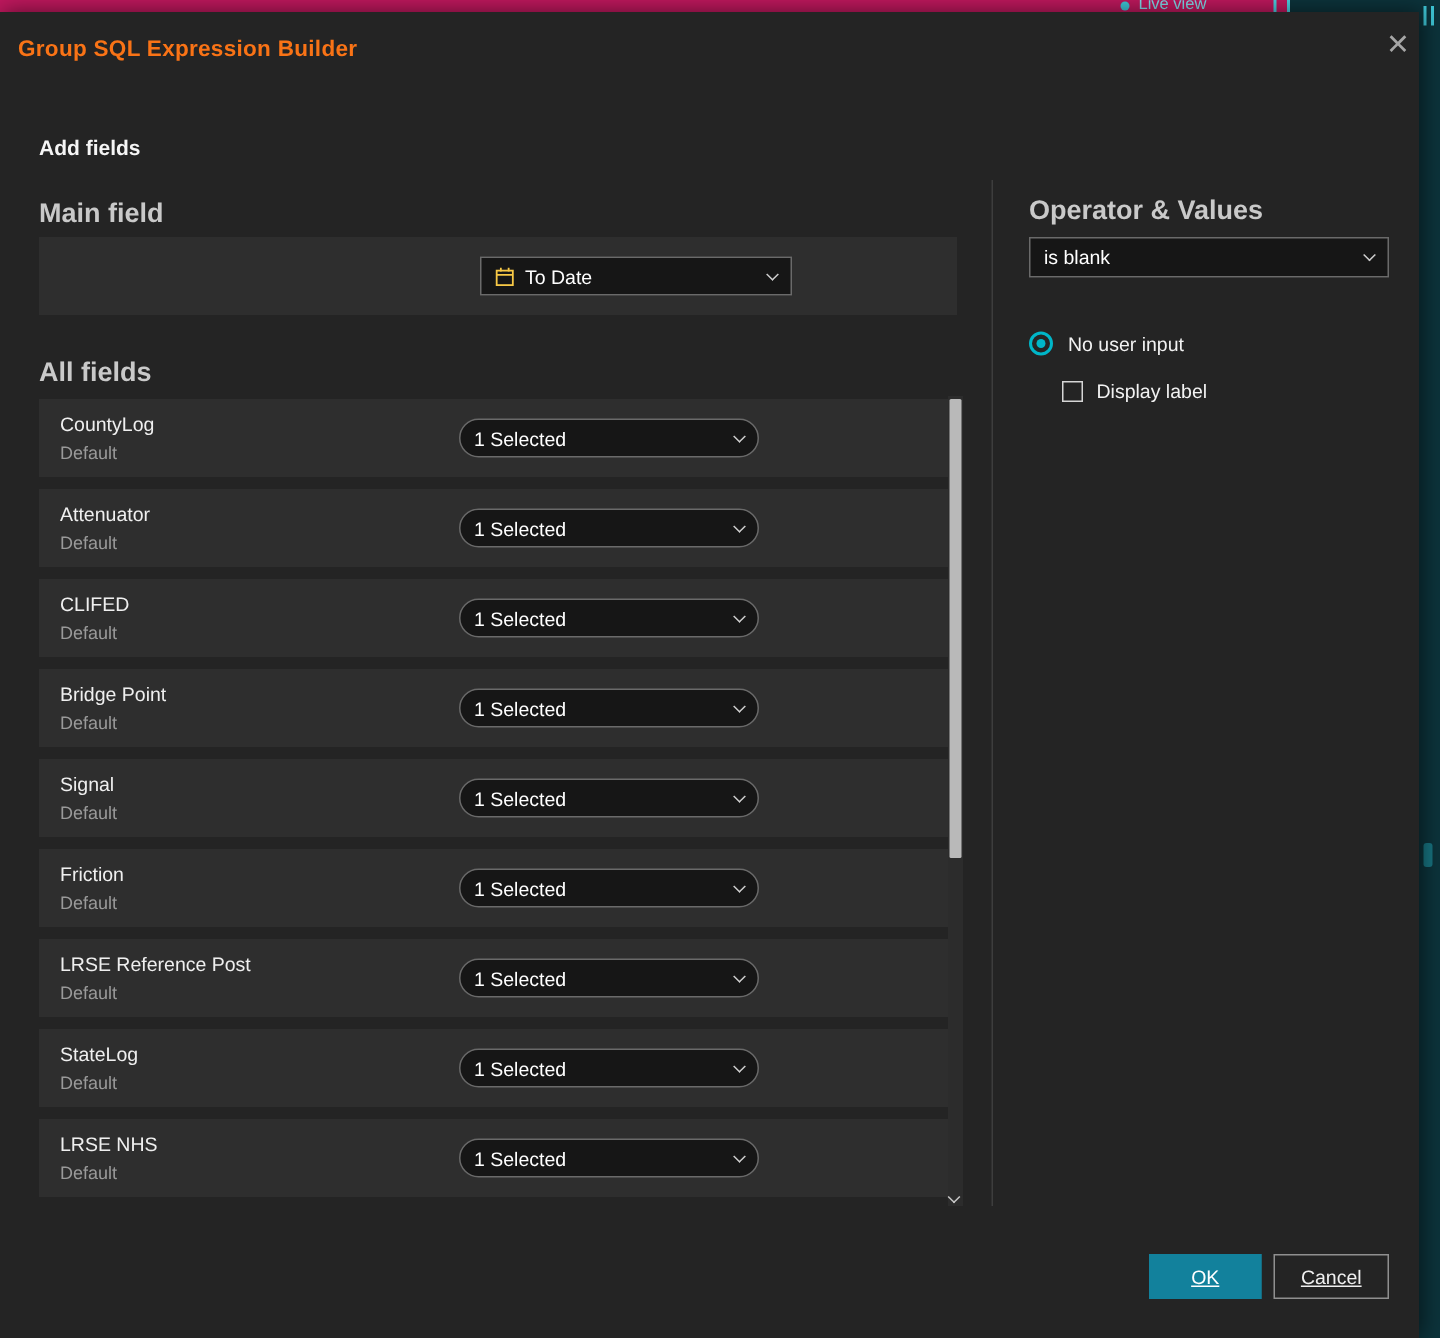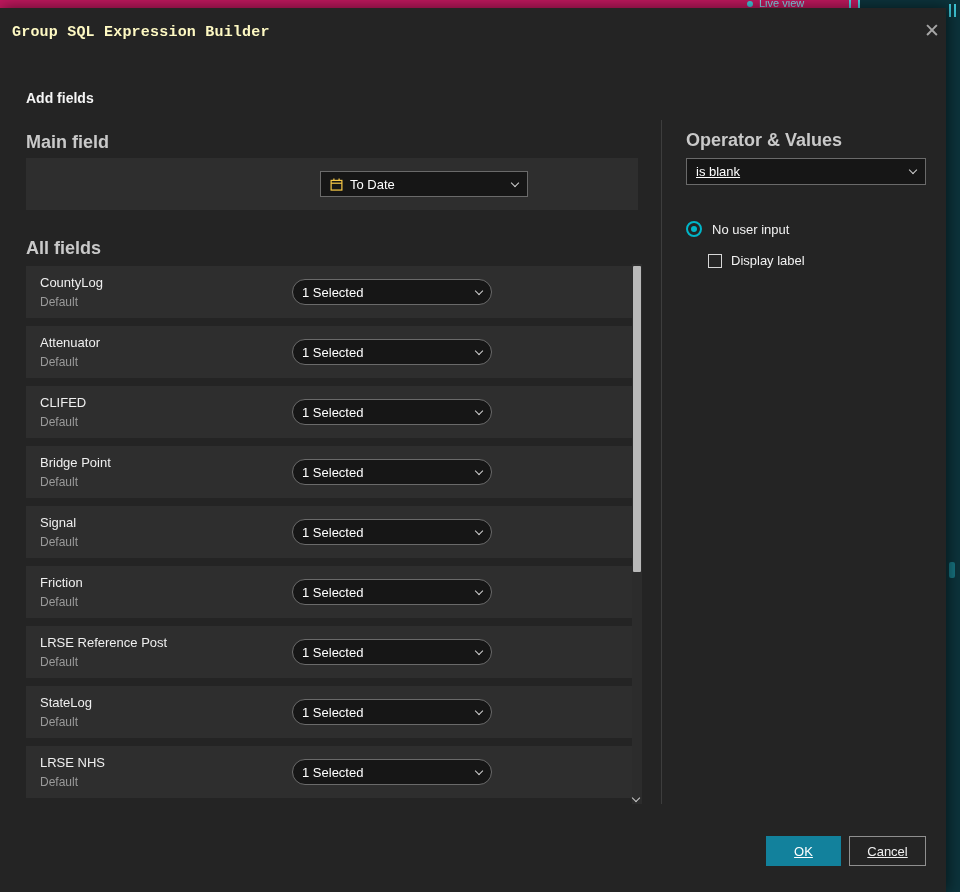--- a/index.html
+++ b/index.html
@@ -27,21 +27,21 @@
   .right-strip{position:absolute;left:946px;top:0;width:14px;height:892px;background:#0c333b;z-index:0;}
   .strip-bar{position:absolute;top:4px;width:2px;height:13px;background:#3ec6d6;z-index:2;}
   .strip-glyph{position:absolute;left:949px;top:562px;width:6px;height:16px;background:#17727f;border-radius:2px;z-index:0;}
 
   
   .modal{
     position:absolute;left:0;top:8px;width:946px;height:884px;
     background:var(--modal-bg);z-index:3;
     box-shadow:2px 0 14px rgba(0,0,0,.55);
   }
-  .modal-title{position:absolute;left:12px;top:16px;font-size:15px;font-weight:700;color:#fef9c3;letter-spacing:.2px;font-family:Liberation Mono, monospace;}
+  .modal-title{position:absolute;left:12px;top:16px;font-size:15px;font-weight:700;color:#f97316;letter-spacing:.2px;}
   .close-btn{position:absolute;left:918px;top:8px;width:28px;height:28px;display:flex;align-items:center;justify-content:center;color:#a6a6a6;font-size:19px;cursor:pointer;}
 
   .section-title{position:absolute;left:26px;top:82px;font-size:14px;font-weight:700;color:#f5f5f5;}
   .group-label{position:absolute;font-size:18px;font-weight:700;color:#c9c9c9;}
   #main-field-label{left:26px;top:124px;}
   #all-fields-label{left:26px;top:230px;}
   #operator-label{left:686px;top:122px;}
 
   .main-field-row{position:absolute;left:26px;top:150px;width:612px;height:52px;background:var(--row-bg);}
 
@@ -53,30 +53,30 @@
   .chev{position:absolute;right:9px;top:8px;width:6px;height:6px;
     border-right:1.4px solid #cfcfcf;border-bottom:1.4px solid #cfcfcf;transform:rotate(45deg);}
   .dd-main-field{left:14px;top:13px;width:236px;}
   .dd-main-value{left:266px;top:13px;width:208px;margin-left:28px;}
   .cal-icon{margin-right:7px;flex:0 0 auto;}
 
   .fields-list{position:absolute;left:26px;top:258px;width:612px;display:flex;flex-direction:column;gap:8px;}
   .field-row{position:relative;height:52px;background:var(--row-bg);}
   .field-name{position:absolute;left:14px;top:9px;font-size:13px;color:#efefef;}
   .field-sub{position:absolute;left:14px;bottom:9px;font-size:12px;color:#9a9a9a;}
-  .row-dd{left:266px;top:13px;width:200px;border-radius:13px;}
+  .row-dd{left:280px;top:13px;width:200px;border-radius:13px;}
 
   .scrollbar{position:absolute;left:632px;top:256px;width:10px;height:540px;background:#2c2c2c;}
   .scroll-thumb{position:absolute;left:1px;top:2px;width:8px;height:306px;background:#b9b9b9;border-radius:1px;cursor:pointer;}
   .scroll-down-chev{position:absolute;left:1px;bottom:3px;width:6px;height:6px;
     border-right:1.5px solid #c9c9c9;border-bottom:1.5px solid #c9c9c9;transform:rotate(45deg);}
 
   .divider{position:absolute;left:661px;top:112px;width:1px;height:684px;background:#3d3d3d;}
 
-  .dd-operator{left:686px;top:150px;width:240px;height:27px;text-decoration:underline;}
+  .dd-operator{left:686px;top:150px;width:240px;height:27px;}
 
   .radio-row{position:absolute;left:686px;top:213px;display:flex;align-items:center;gap:10px;cursor:pointer;}
   .radio{width:16px;height:16px;border-radius:50%;border:2px solid var(--accent-teal);position:relative;flex:0 0 auto;background:transparent;}
   .radio.checked::after{content:"";position:absolute;left:3px;top:3px;width:6px;height:6px;border-radius:50%;background:var(--accent-teal);}
   .radio-label{font-size:13px;color:#f2f2f2;}
 
   .checkbox-row{position:absolute;left:708px;top:245px;display:flex;align-items:center;gap:9px;cursor:pointer;}
   .checkbox{width:14px;height:14px;border:1px solid #d6d6d6;background:transparent;flex:0 0 auto;}
   .checkbox-label{font-size:13px;color:#f2f2f2;}
 

